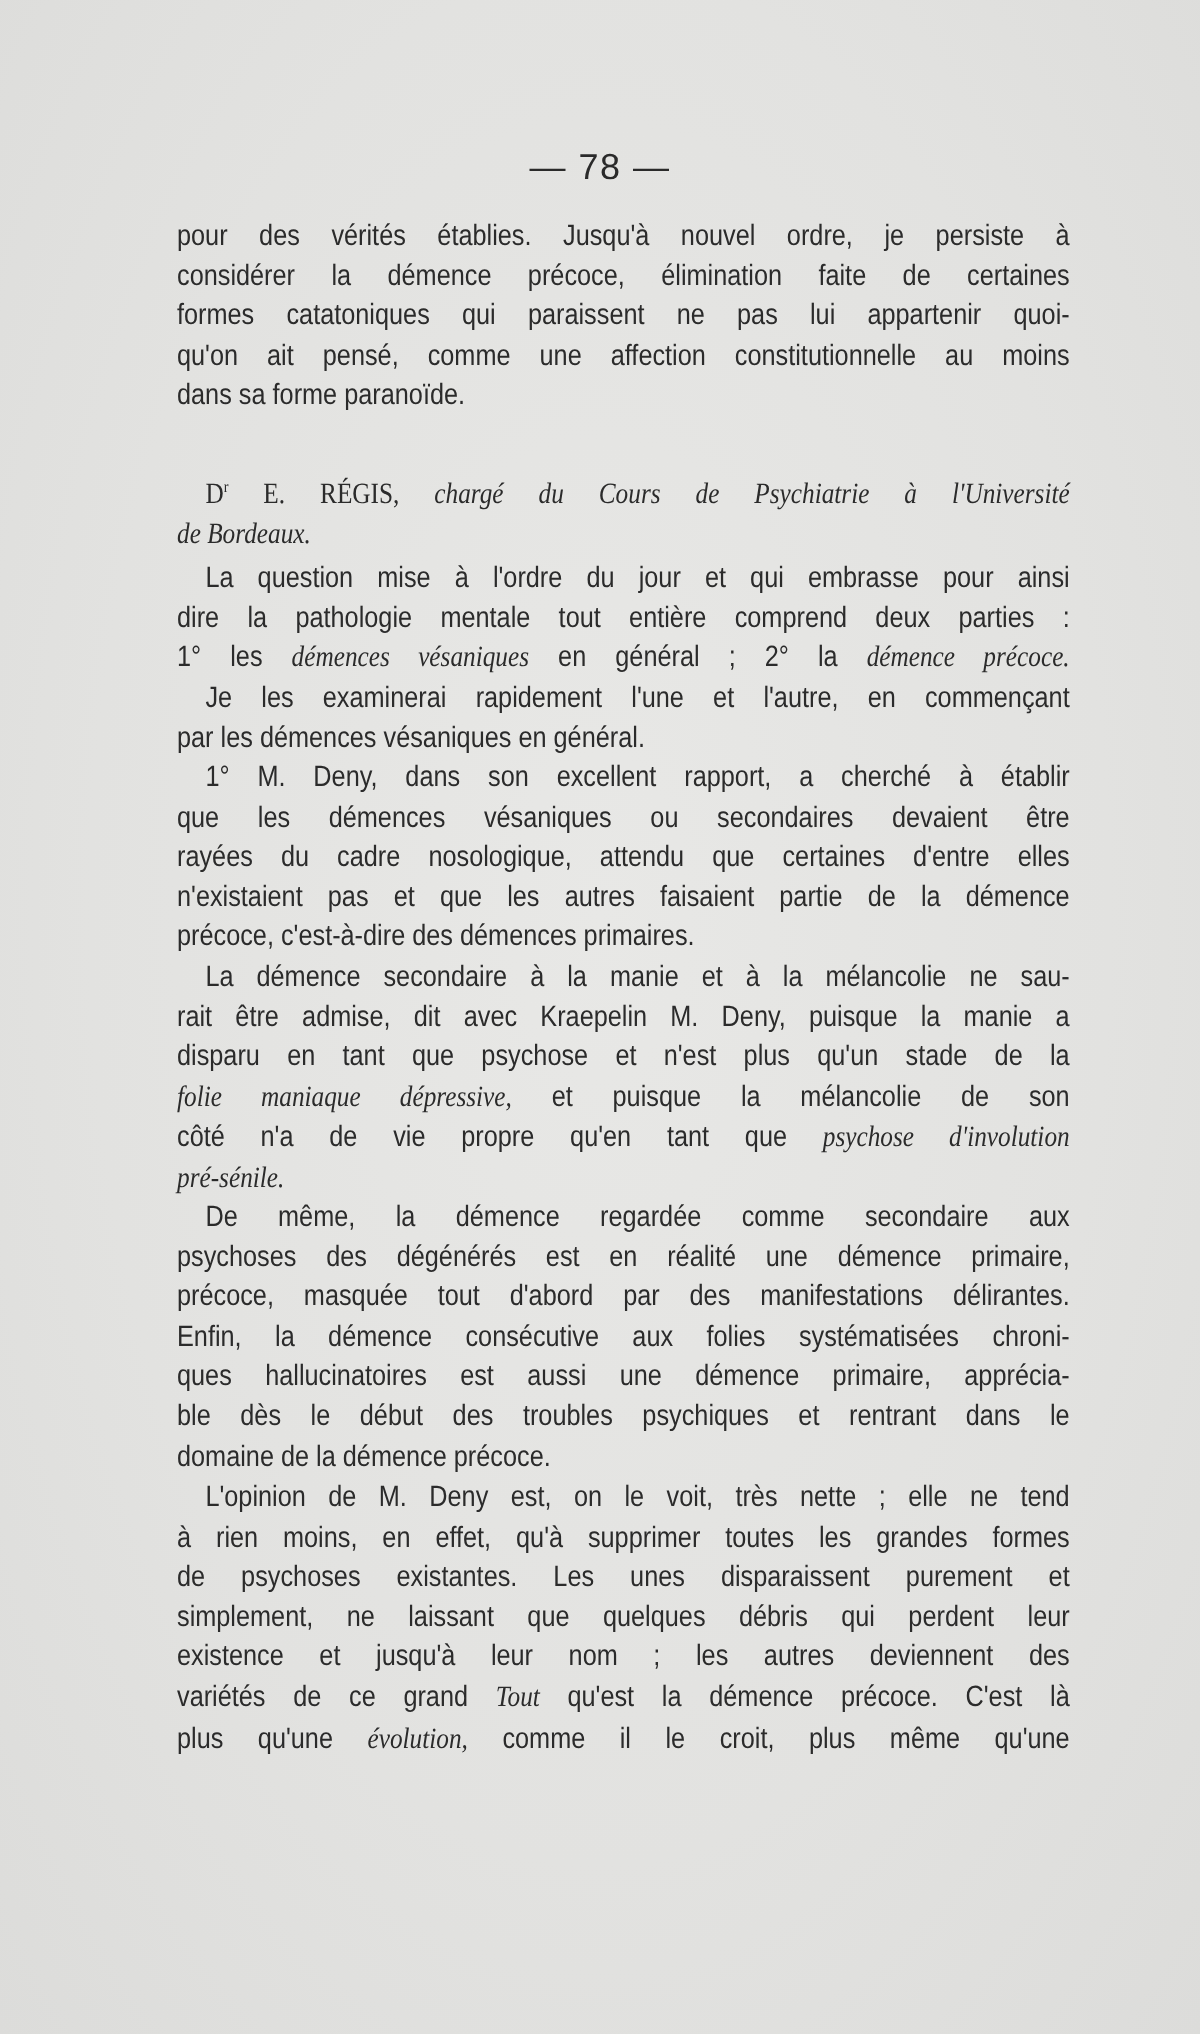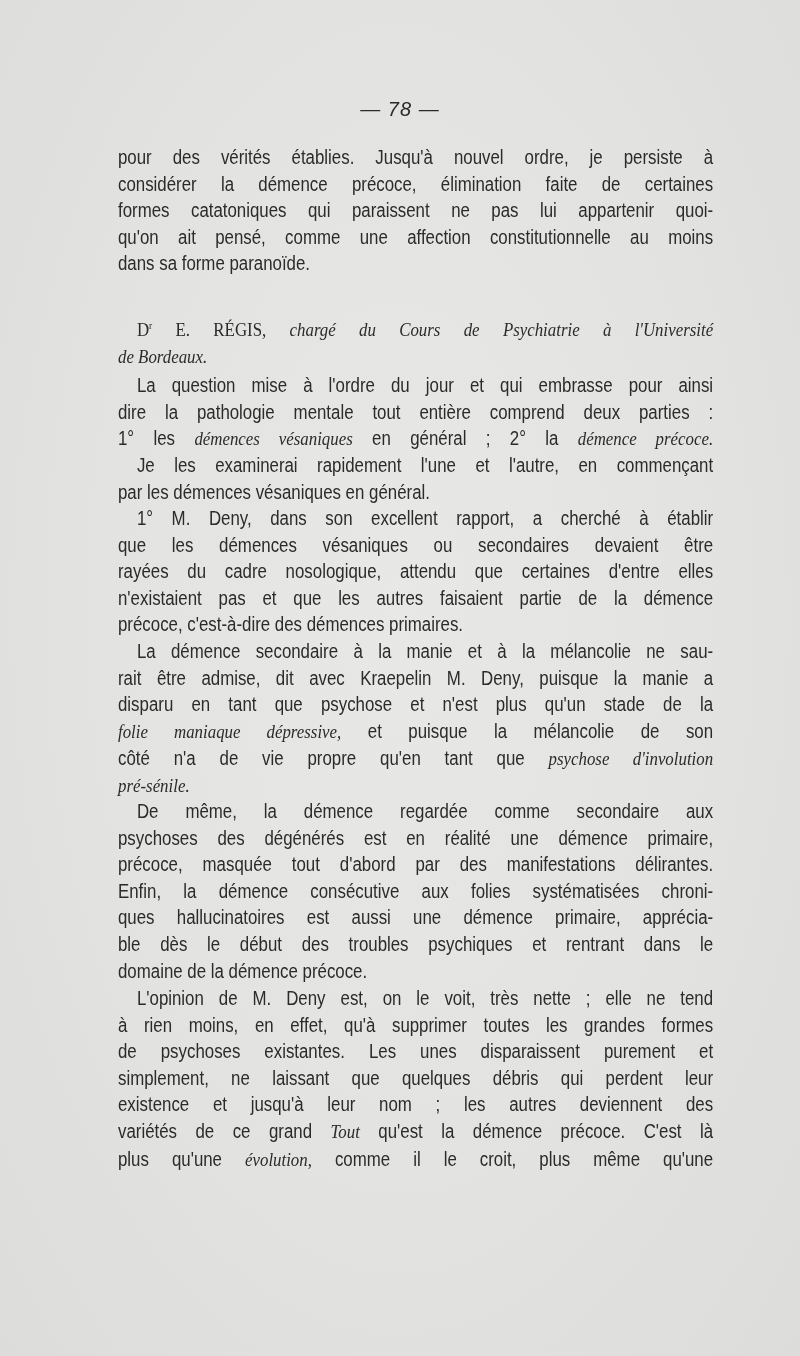--- a/index.html
+++ b/index.html
@@ -21,25 +21,24 @@
       width: 800px;
       height: 1356px;
       background: radial-gradient(ellipse at 50% 45%, #e8e8e6 0%, #e2e2e0 60%, #dcdcda 100%);
     }
     .page-number {
       position: absolute;
       top: 98px;
       left: 0;
       width: 800px;
       text-align: center;
-      font-size: 20px;
+      font-size: 24px;
       letter-spacing: 1px;
       font-family: "Liberation Sans Narrow", "Liberation Sans", sans-serif;
       font-stretch: condensed;
-      font-style: italic;
     }
     .text-block {
       position: absolute;
       left: 118px;
       width: 595px;
       font-size: 19.6px;
       line-height: 26.6px;
       text-align: justify;
       font-family: "Liberation Sans", "DejaVu Sans", sans-serif;
       font-stretch: condensed;

